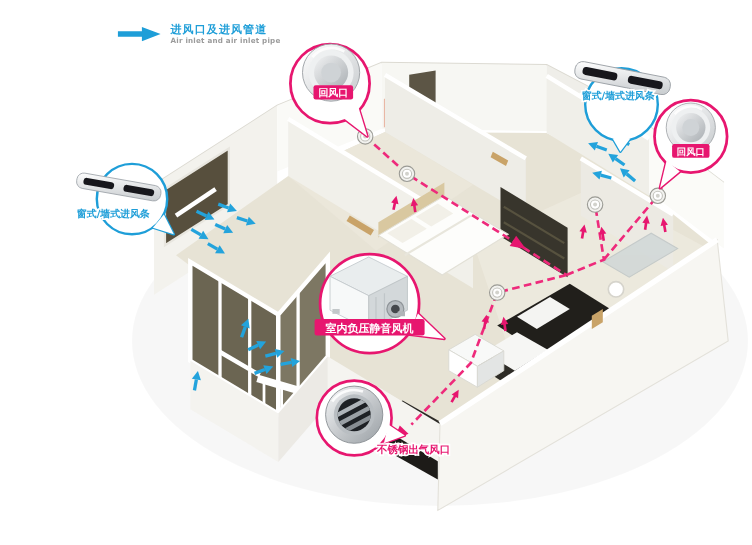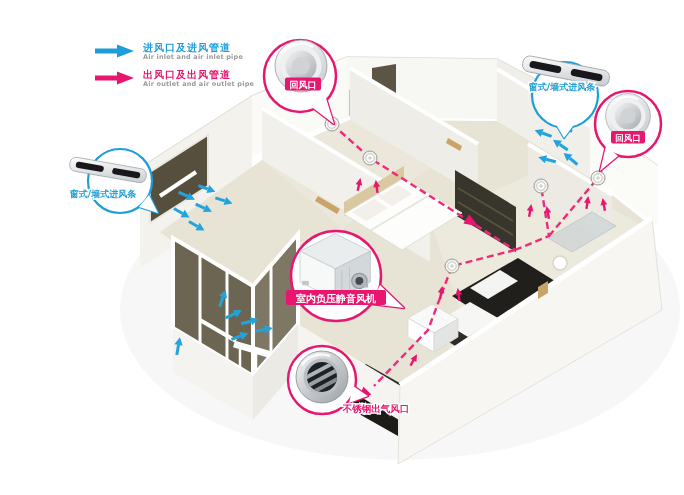--- a/index.html
+++ b/index.html
@@ -1,19 +1,19 @@
 <!DOCTYPE html>
 <html><head>
 <meta charset="utf-8">
 <style>
   html,body{margin:0;padding:0;background:#ffffff;}
   .stage{position:relative;width:684px;height:495px;background:#ffffff;overflow:hidden;
          font-family:"DejaVu Sans",sans-serif;}
   .scene{position:absolute;left:0;top:0;width:684px;height:495px;}
-  .legend{position:absolute;left:95px;top:22px;z-index:5;margin-top:20px;}
+  .legend{position:absolute;left:107px;top:22px;z-index:5;}
   .legend-row{display:flex;align-items:flex-start;margin-bottom:8px;}
   .legend-arrow{width:40px;height:14px;flex:0 0 40px;margin-top:2px;}
   .legend-text{margin-left:8px;line-height:1.1;}
   .legend-zh{font-size:10px;font-weight:bold;letter-spacing:1px;}
   .legend-en{font-size:6.5px;color:#9b9b9b;margin-top:1px;letter-spacing:.2px;font-weight:bold;}
   .zh-inlet{color:#1e9ed8;}
   .zh-outlet{color:#e7166f;}
   svg text{font-family:"DejaVu Sans",sans-serif;}
 </style>
 </head>
@@ -22,29 +22,20 @@
 <div class="stage">
 
   <div class="legend">
     <div class="legend-row">
       <svg class="legend-arrow" viewBox="0 0 40 14">
         <path d="M0,4.5 L22,4.5 L22,0.5 L39,7 L22,13.5 L22,9.5 L0,9.5 Z" fill="#1e9ed8"></path>
       </svg>
       <div class="legend-text">
         <div class="legend-zh zh-inlet">进风口及进风管道</div>
         <div class="legend-en">Air inlet and air inlet pipe</div>
-      </div>
-    </div>
-    <div class="legend-row">
-      <svg class="legend-arrow" viewBox="0 0 40 14">
-        <path d="M0,4.5 L22,4.5 L22,0.5 L39,7 L22,13.5 L22,9.5 L0,9.5 Z" fill="#e7166f"></path>
-      </svg>
-      <div class="legend-text">
-        <div class="legend-zh zh-outlet">出风口及出风管道</div>
-        <div class="legend-en">Air outlet and air outlet pipe</div>
       </div>
     </div>
   </div>
 
   <svg class="scene" viewBox="0 0 684 495">
     <defs>
       <linearGradient id="gSilver" x1="0" y1="0" x2="1" y2="1">
         <stop offset="0" stop-color="#ffffff"></stop>
           <stop offset="1" stop-color="#c6cacd"></stop>
       </linearGradient>

